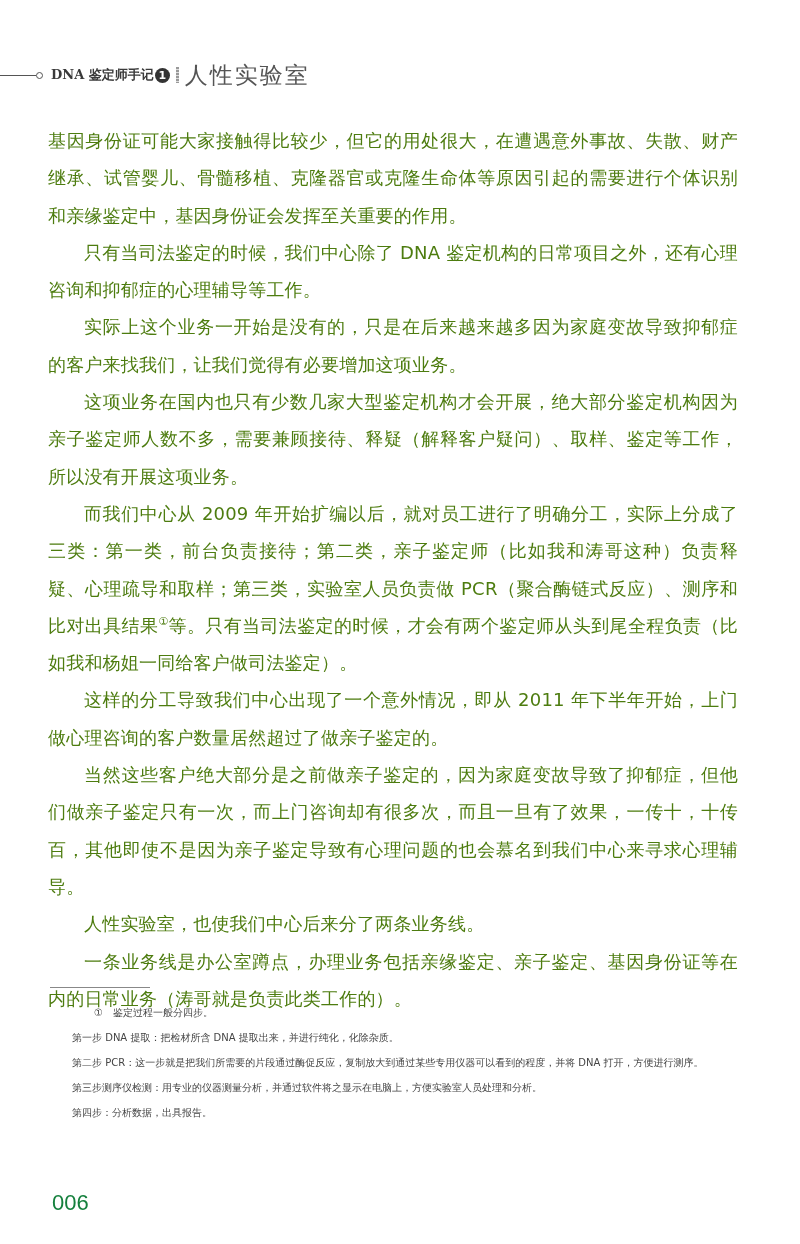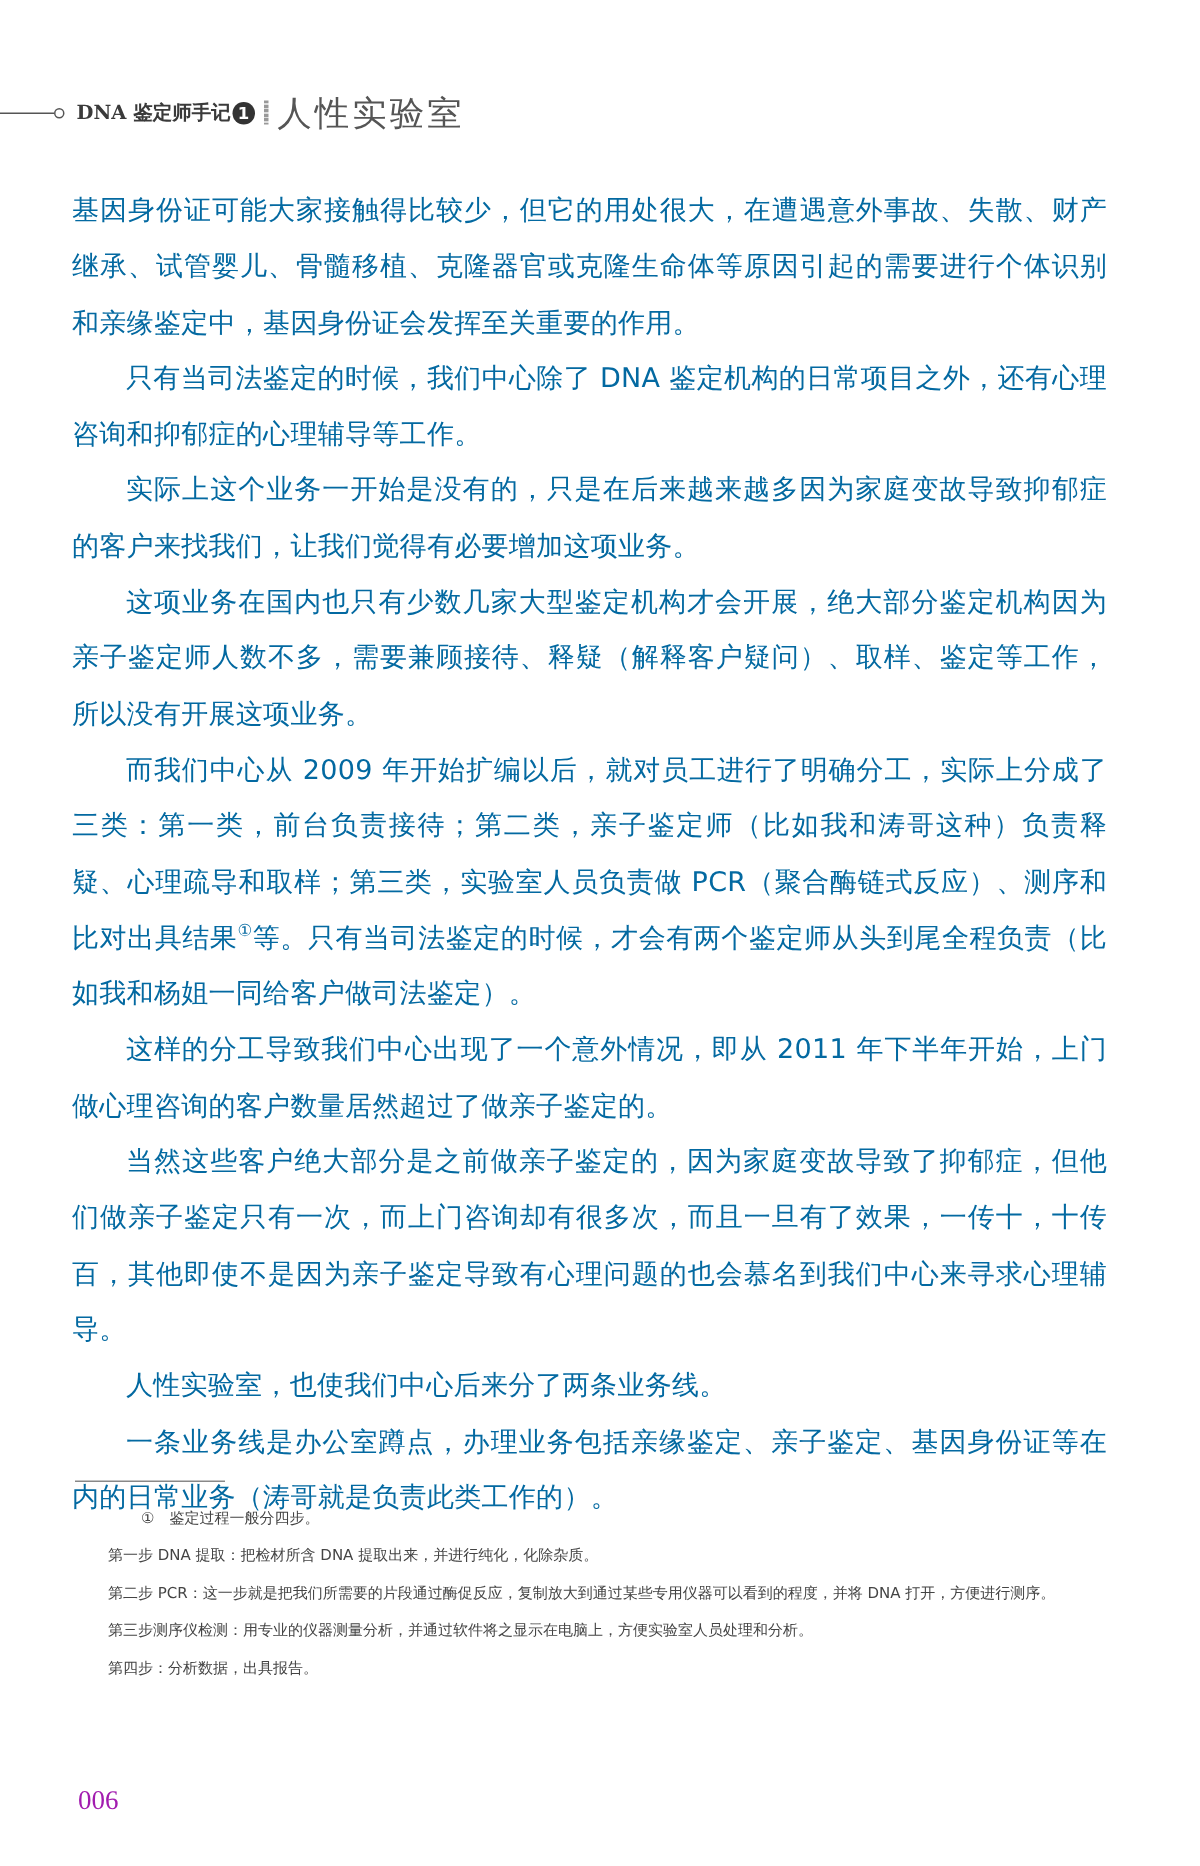--- a/index.html
+++ b/index.html
@@ -32,41 +32,41 @@
     background: repeating-linear-gradient(#999 0 2px, #ddd 2px 3px);
   }
   .header-sub {
     font-family: "DejaVu Sans", sans-serif; font-size: 23px; color: #555; letter-spacing: 2px;
   }
   .content {
     position: absolute; left: 48px; top: 122px; width: 690px;
   }
   .para {
     margin: 0; font-size: 18px; line-height: 37.3px;
-    text-align: justify; color: #0369a1;
+    text-align: justify; color: #4d7c0f;
     font-family: "DejaVu Sans", sans-serif; letter-spacing: 0.2px;
   }
   .indent { text-indent: 36px; }
   sup.fn { font-size: 11px; vertical-align: 7px; line-height: 0; }
   .fn-rule {
     position: absolute; left: 50px; top: 987px; width: 100px; height: 1px; background: #888;
   }
   .footnotes {
     position: absolute; left: 50px; top: 1000px; width: 688px;
   }
   .fn-line {
     margin: 0; font-size: 10px; line-height: 25px; color: #444;
     font-family: "DejaVu Sans", sans-serif; text-align: justify;
   }
   .fn-indent { text-indent: 22px; }
   .fn-mark { display: inline-block; margin-right: 10px; }
   .page-number {
     position: absolute; left: 52px; top: 1190px;
-    font-family: Liberation Serif, serif;
-    font-size: 18px; color: #a21caf;
+    font-family: Liberation Sans, sans-serif;
+    font-size: 22px; color: #15803d;
   }
 </style>
 </head>
 <body>
 
 <div class="header">
   <span class="header-line"></span>
   <span class="header-circle"></span>
   <span class="header-title">DNA 鉴定师手记</span>
   <span class="header-badge">1</span>

